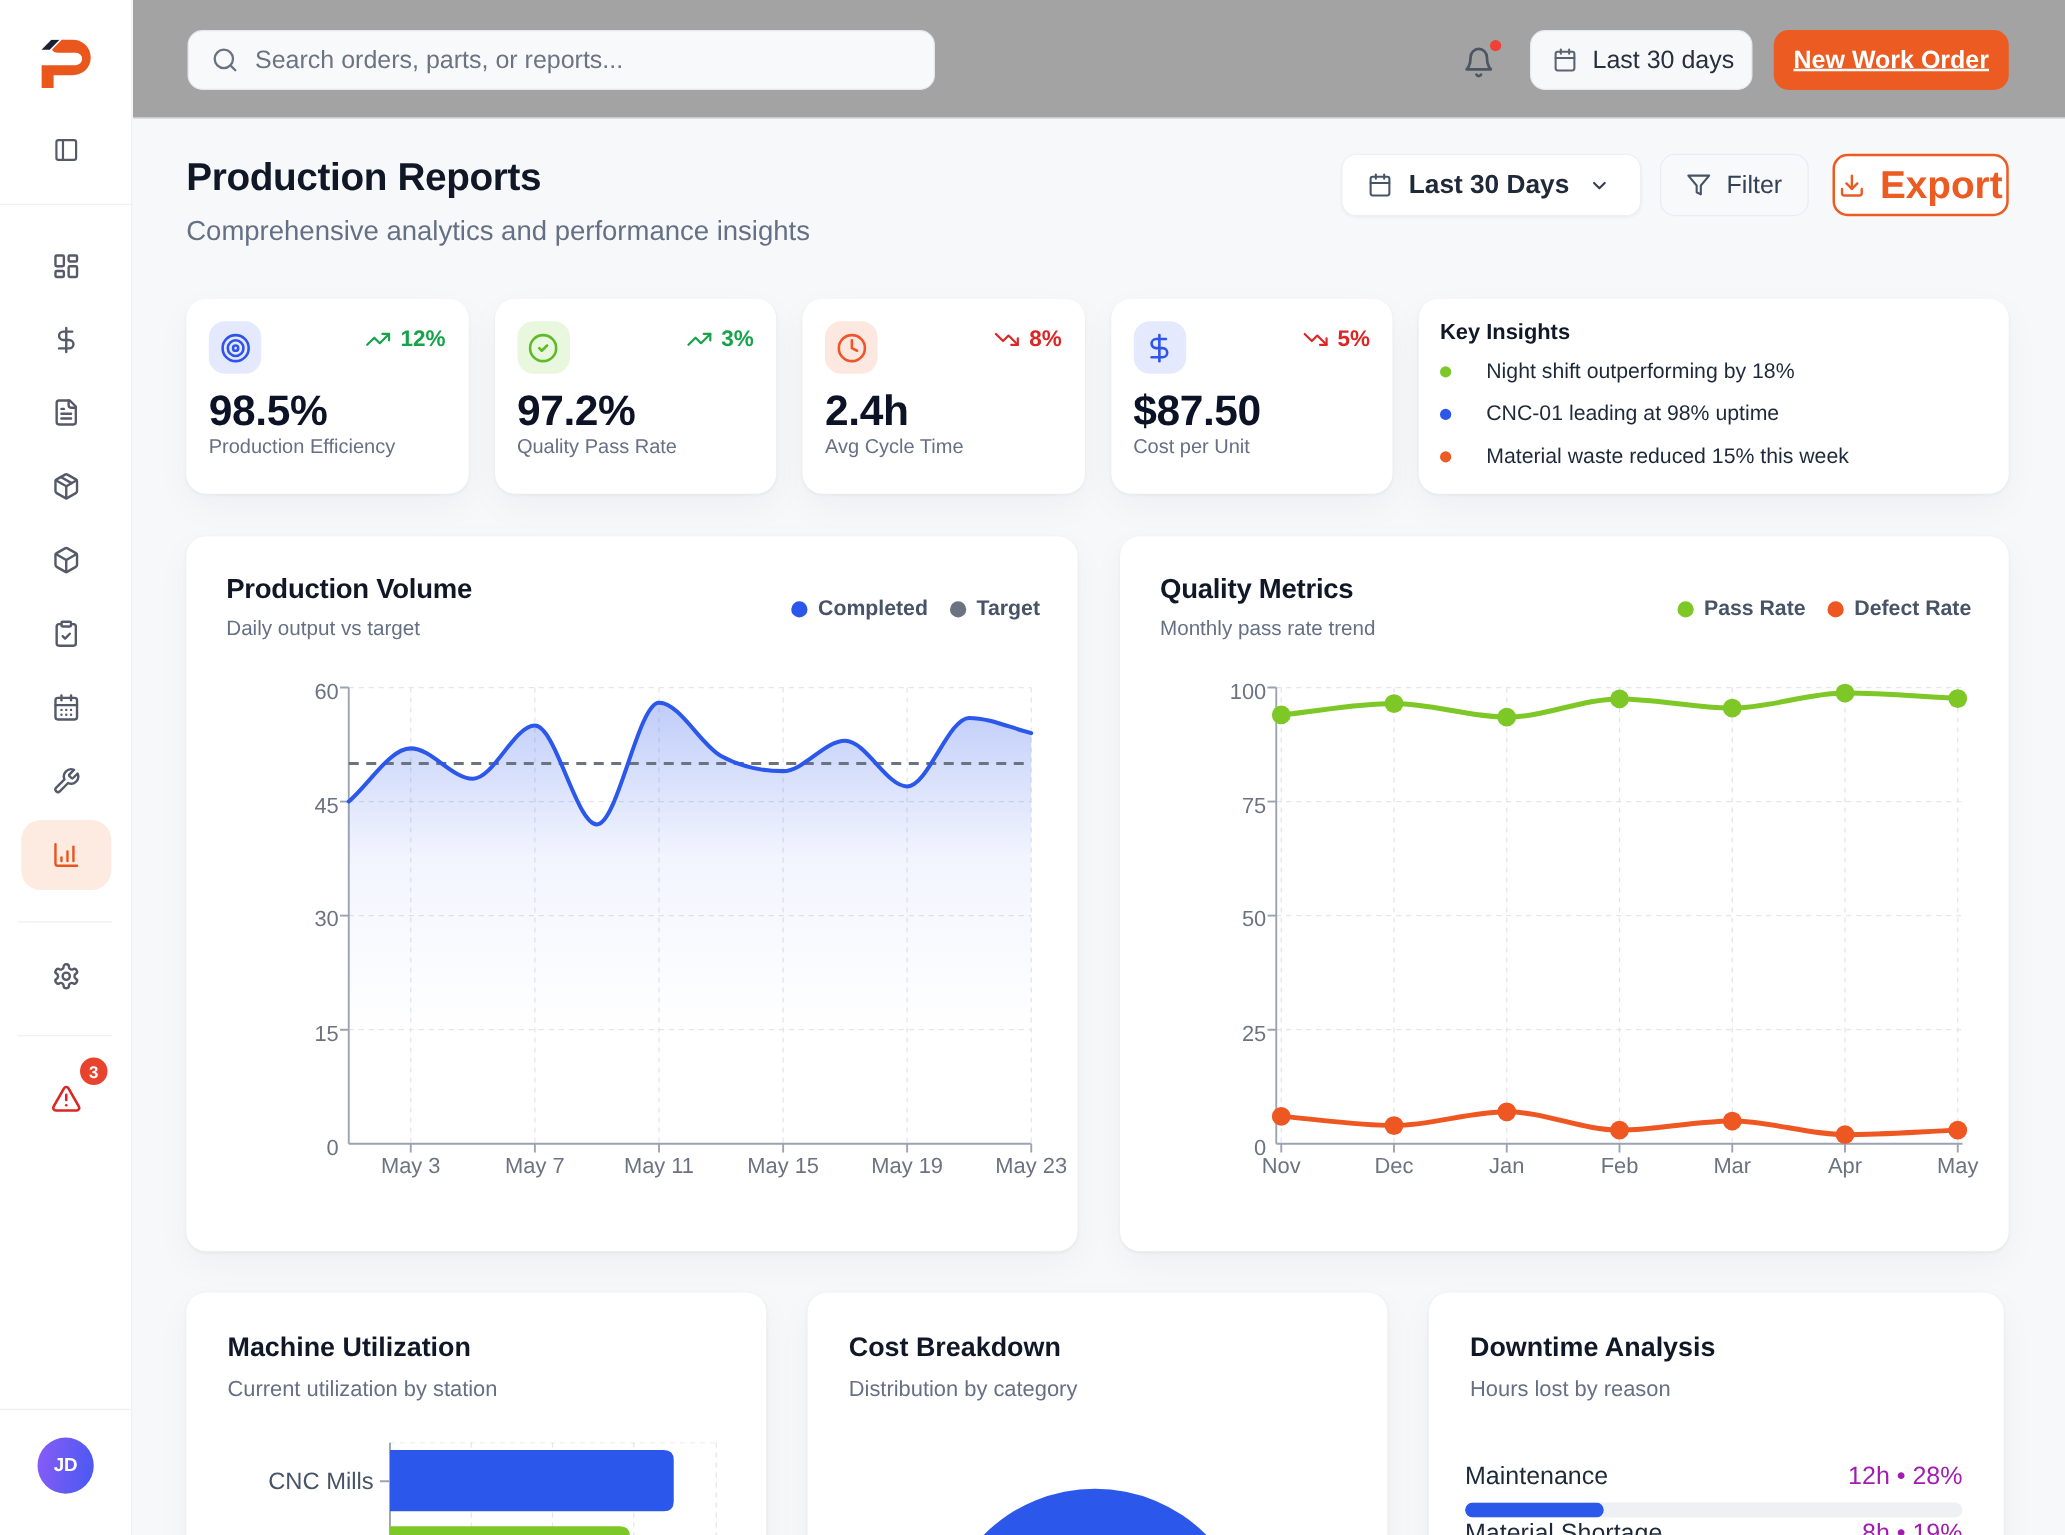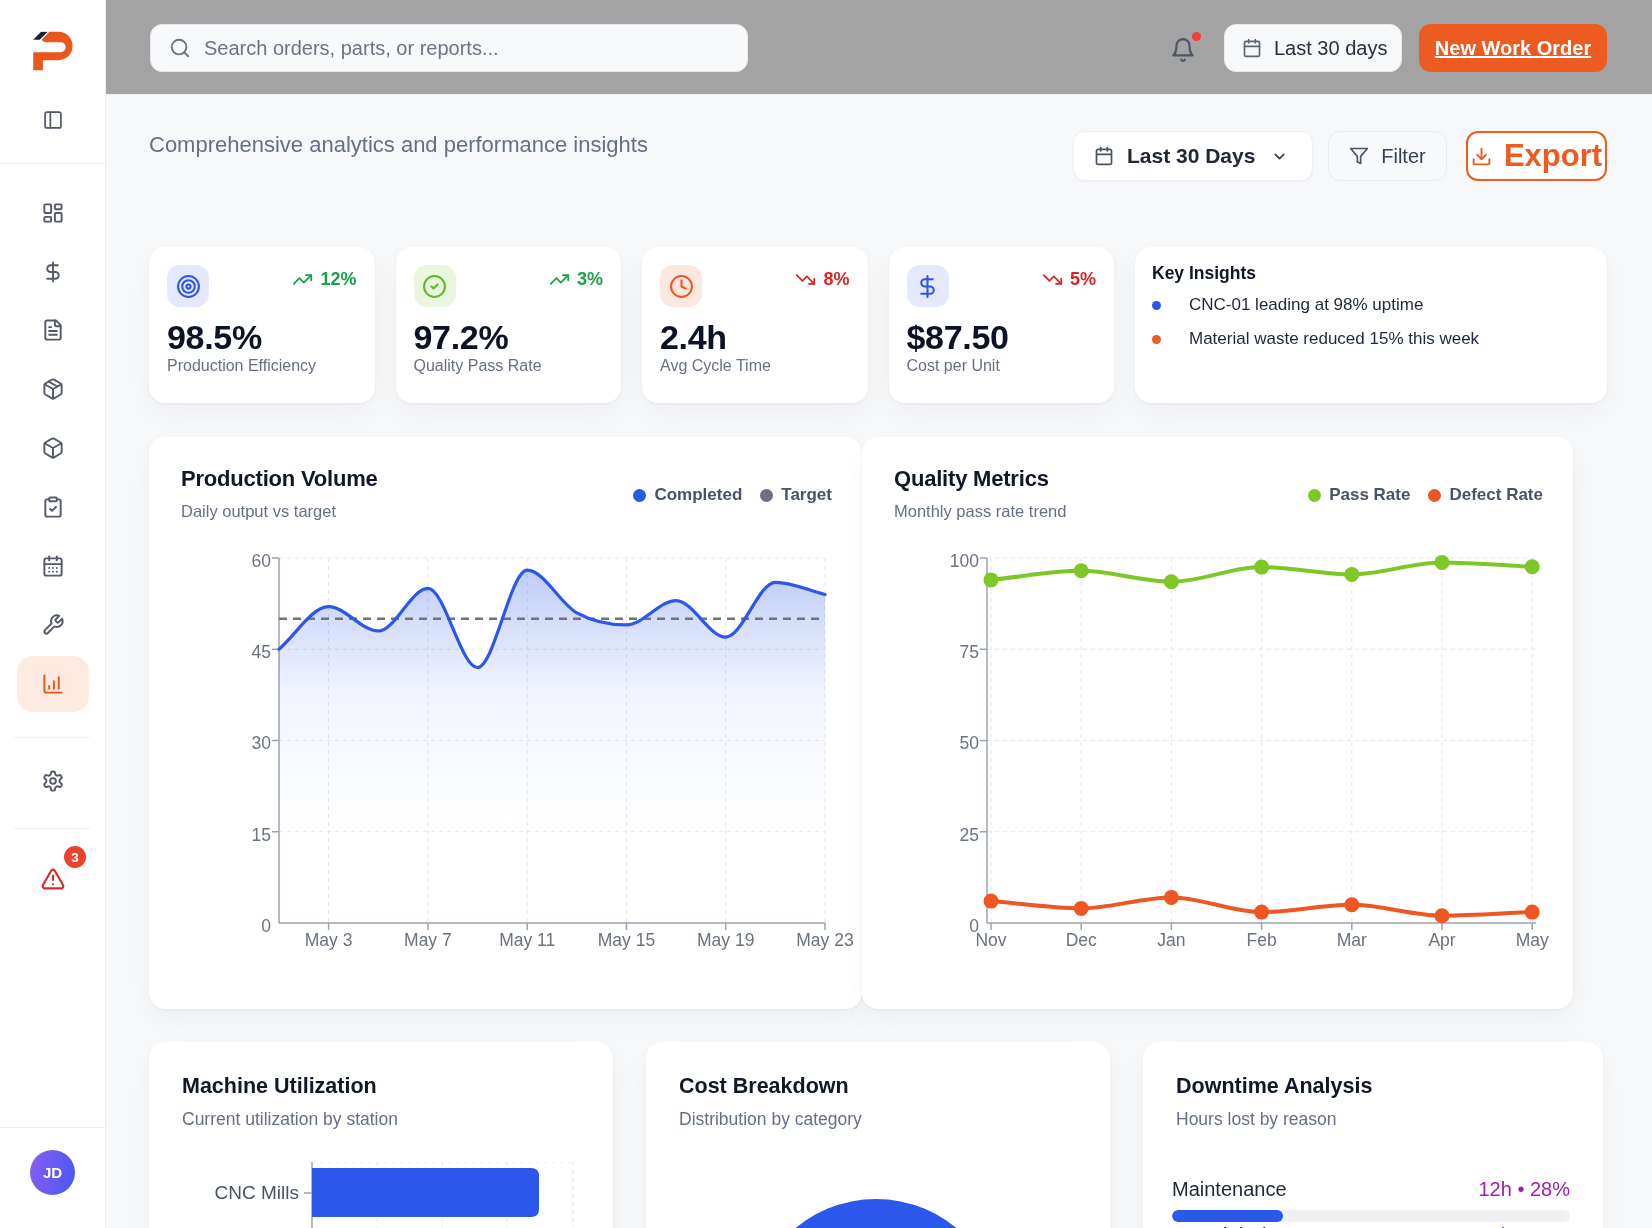--- a/index.html
+++ b/index.html
@@ -31,21 +31,21 @@
 .kpi .trend { position:absolute; right:18px; top:22px; display:flex; align-items:center; font-size:18px; font-weight:700; }
 .kpi .trend svg { margin-right:7px; }
 
 .kpi .value { position:absolute; left:18px; top:71px; font-size:34px; font-weight:700; color:#0d1326; letter-spacing:-.3px; }
 .kpi .label { position:absolute; left:18px; top:110px; font-size:16px; color:#667085; }
 .ki { grid-column:span 2; height:156px; padding:16px 24px 16px 17px; overflow:hidden; }
 .ki h3 { font-size:17.5px; font-weight:700; color:#101828; margin-top:0; }
 .ki ul { list-style:none; margin-top:11px; }
 .ki li { display:flex; align-items:center; font-size:17px; color:#1d2939; margin-bottom:14px; height:20px; }
 .ki .dot { width:9px; height:9px; border-radius:50%; margin-right:28px; flex:0 0 9px; }
-.chartrow { display:flex; margin-top:34px; }
+.chartrow { display:flex; gap:34px; margin-top:34px; }
 .chartcard { height:572px; position:relative; }
 .cc-l { width:713px; }
 .cc-r { width:711px; }
 .cc-title { position:absolute; left:32px; top:29px; font-size:22px; font-weight:700; color:#101828; letter-spacing:-.2px; }
 .cc-sub { position:absolute; left:32px; top:65px; font-size:16.5px; color:#667085; }
 .legend { position:absolute; top:48px; right:30px; display:flex; align-items:center; font-size:17px; color:#475467;font-weight:bold; }
 .legend .ldot { width:13px; height:13px; border-radius:50%; margin-right:8px; }
 .legend .lgap { width:18px; }
 .botrow { display:flex; gap:33px; margin-top:33px; }
 .botcard { height:320px; position:relative; overflow:hidden; }
@@ -163,20 +163,21 @@
       <path d="M12 9v4"></path>
       <path d="M12 17h.01"></path>
     </svg>
   <div style="position:absolute; left:64px; top:846px; width:22px; height:22px; border-radius:50%; background:#e8432e; color:#fff; font-size:13.5px; font-weight:700; display:flex; align-items:center; justify-content:center;">3</div>
   <div class="s-div" style="top:1127px; left:0; width:106px;"></div>
   <div style="position:absolute; left:30px; top:1150px; width:45px; height:45px; border-radius:50%; background:linear-gradient(100deg,#8a5cf6,#4659f2); color:#fff; font-size:15px; font-weight:700; display:flex; align-items:center; justify-content:center;">JD</div>
 </div>
 
 <div class="main">
   <div class="titlerow">
+    <h1>Production Reports</h1>
     <div class="subtitle">Comprehensive analytics and performance insights</div>
     <div class="trbtn tr-last">
       <svg width="20" height="20" viewBox="0 0 24 24" fill="none" stroke="#475467" stroke-width="2" stroke-linecap="round" stroke-linejoin="round">
           <path d="M8 2v4"></path>
           <path d="M16 2v4"></path>
           <rect width="18" height="18" x="3" y="4" rx="2"></rect>
           <path d="M3 10h18"></path>
         </svg>
       <span style="margin-left:13px; font-size:21px;">Last 30 Days</span>
       <svg style="margin-left:16px" width="17" height="17" viewBox="0 0 24 24" fill="none" stroke="#344054" stroke-width="2.4" stroke-linecap="round" stroke-linejoin="round">
@@ -265,20 +266,21 @@
             <polyline points="16 17 22 17 22 11"></polyline>
           </svg>
         5%
       </div>
       <div class="value">$87.50</div>
       <div class="label">Cost per Unit</div>
     </div>
     <div class="card ki">
       <h3>Key Insights</h3>
       <ul>
+        <li><span class="dot" style="background:#7dc726;"></span>Night shift outperforming by 18%</li>
         <li><span class="dot" style="background:#2b57eb;"></span>CNC-01 leading at 98% uptime</li>
         <li><span class="dot" style="background:#ec5b21;"></span>Material waste reduced 15% this week</li>
       </ul>
     </div>
   </div>
 
   <div class="chartrow">
     <div class="card chartcard cc-l">
       <div class="cc-title">Production Volume</div>
       <div class="cc-sub">Daily output vs target</div>

